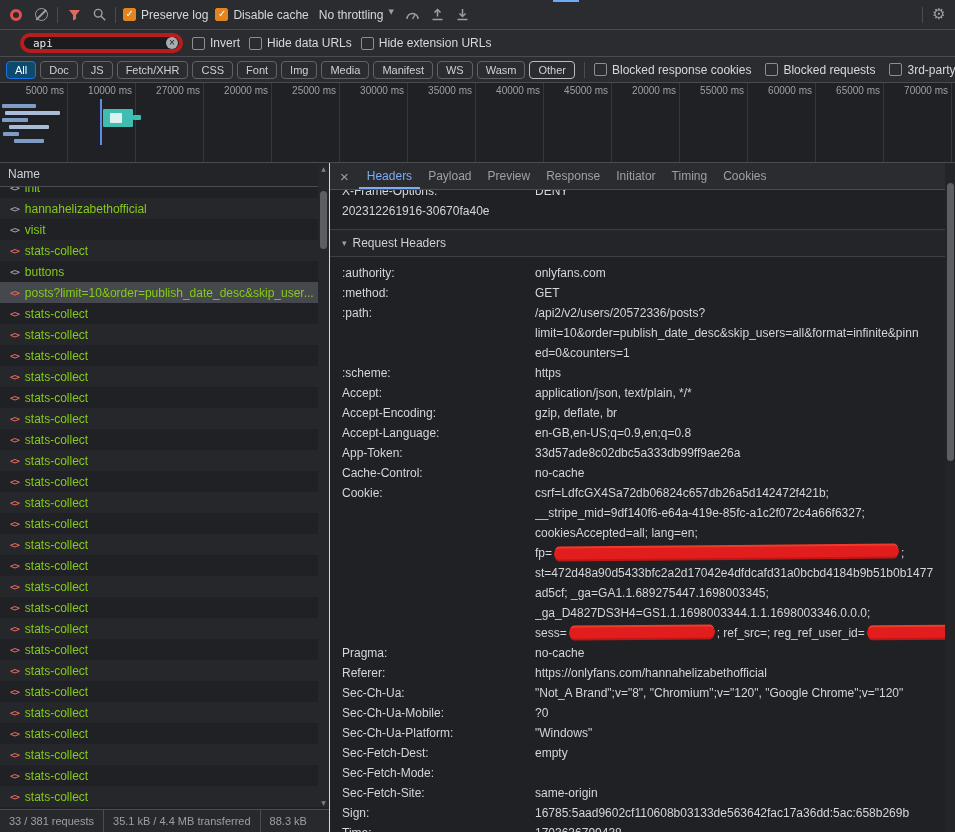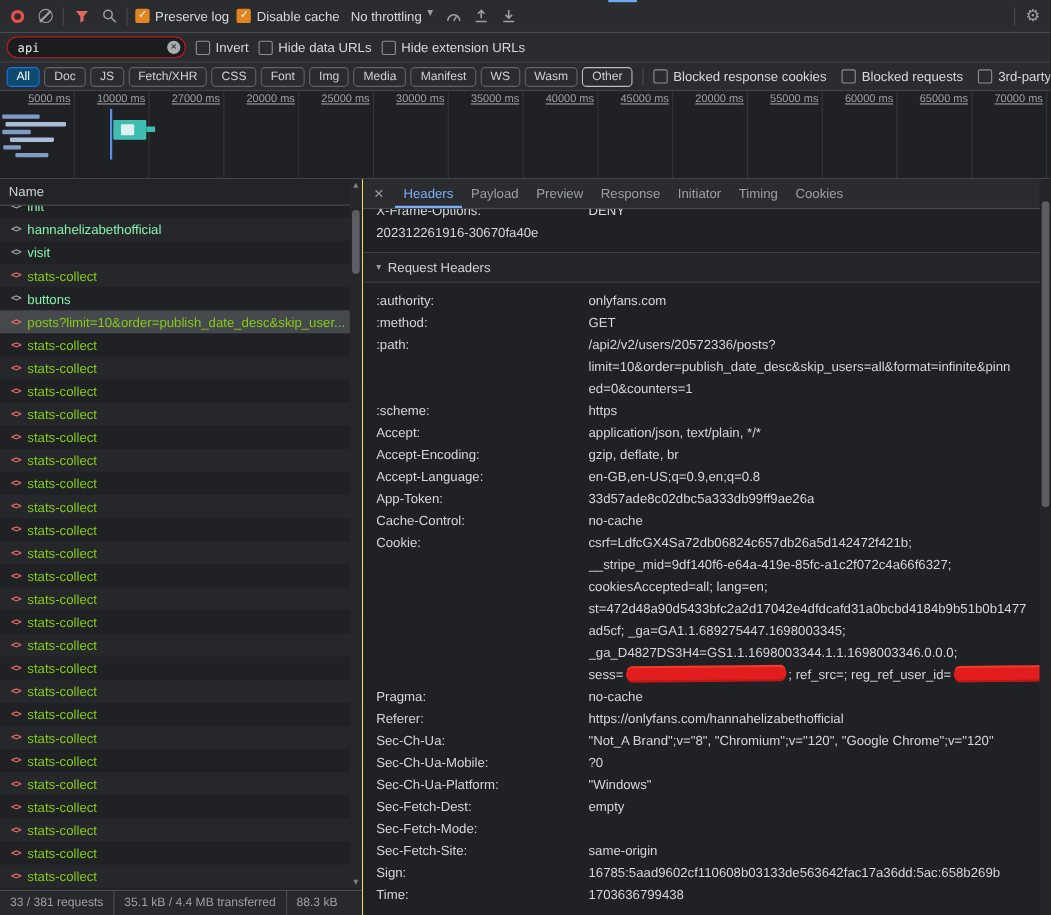--- a/index.html
+++ b/index.html
@@ -20,56 +20,56 @@
   .cb.checked{border-color:#e0851f;background:#e0851f;}
   .cb.checked::after{content:"✓";font-family:"DejaVu Sans",sans-serif;position:absolute;left:1.5px;top:-1.5px;font-size:10px;color:#fff;font-weight:bold;}
   .throttle{display:inline-flex;align-items:flex-start;gap:5px;color:#d5d8dc;cursor:pointer;padding:0 3px;white-space:nowrap;}
   .caret{font-size:7px;color:#9aa0a6;font-family:"DejaVu Sans",sans-serif;}
   .flex-spacer{flex:1 1 auto;}
   .panel-indicator{position:absolute;top:0;left:553px;width:26px;height:2px;background:#6fa8f5;}
 
   
   .filterrow{flex:0 0 27px;background:#2b2c2f;border-bottom:1px solid #494c50;display:flex;align-items:center;padding:0 6px;gap:9px;}
   .filter-wrap{position:relative;flex:0 0 auto;}
-  .filter-input{width:163px;height:20px;background:#1b1c1e;border:1px solid #b91c1c;border-radius:10px;color:#e8eaed;font:11px "DejaVu Sans Mono",monospace;padding:0 20px 0 9px;outline:none;}
+  .filter-input{width:163px;height:20px;background:#1b1c1e;border:4px solid #b91c1c;border-radius:10px;color:#e8eaed;font:11px "DejaVu Sans Mono",monospace;padding:0 20px 0 9px;outline:none;margin-left:14px;}
   .inp-clear{position:absolute;right:5px;top:4px;width:12px;height:12px;border-radius:50%;background:#a8adb2;color:#1b1c1e;font-size:10px;line-height:12px;text-align:center;cursor:pointer;}
 
   
   .typesrow{flex:0 0 26px;background:#2b2c2f;border-bottom:1px solid #494c50;display:flex;align-items:center;padding:0 6px;gap:9px;}
   .pill-list{display:flex;align-items:center;gap:4px;}
   .pill{height:18px;padding:0 8px;border-radius:4px;border:1px solid #5f6368;background:transparent;color:#cdd1d5;font:11px "Liberation Sans",sans-serif;cursor:pointer;}
   .pill.active{background:#0c4a6e;border-color:#1a73e8;color:#fff;}
   .pill.focused{border-color:#b8bcc2;}
   .more-filters{display:flex;align-items:center;gap:14px;}
 
   
   .overview{flex:0 0 80px;border-bottom:1px solid #494c50;position:relative;overflow:hidden;background:#202124;}
   .ov-cols{position:absolute;inset:0;display:flex;}
   .ov-col{flex:0 0 68px;border-right:1px solid #35363a;}
-  .ov-label{display:block;text-align:right;padding:2px 3px 0 0;font-size:10px;color:#9aa0a6;white-space:nowrap;text-decoration:underline;}
+  .ov-label{display:block;text-align:right;padding:2px 3px 0 0;font-size:10px;color:#9aa0a6;white-space:nowrap;}
   .ov-bars{position:absolute;inset:0;}
   .wbar{position:absolute;height:4px;background:#7e9cc4;border-radius:1px;}
   .wbar.lt{background:#a9bdd8;}
   .wline{position:absolute;width:2px;background:#5b8def;}
   .wblock{position:absolute;background:#3fbdb0;border-radius:1px;}
   .wblock-inner{position:absolute;background:#ddf2ef;border-radius:1px;}
 
   
   .main{flex:1 1 auto;min-height:0;display:flex;}
 
   
   .left{flex:0 0 330px;border-right:1px solid #fde047;display:flex;flex-direction:column;position:relative;min-height:0;justify-content:flex-end;}
   .name-hdr{flex:0 0 24px;line-height:23px;padding-left:8px;border-bottom:1px solid #494c50;background:#232427;color:#cdd1d5;}
   .req-list{flex:1 1 auto;overflow:hidden;min-height:0;}
   .req-row{height:21px;display:flex;align-items:center;gap:6px;padding-left:10px;padding-right:13px;white-space:nowrap;overflow:hidden;cursor:pointer;}
   .req-row:nth-child(even){background:#26272b;}
   .req-row.sel{background:#45484c;}
   .req-ico{font:bold 9px "DejaVu Sans Mono",monospace;color:#9aa0a6;letter-spacing:-1px;flex:0 0 auto;}
   .req-row.err .req-ico{color:#e46962;}
-  .req-label{color:#86efac;overflow:hidden;}
+  .req-label{color:#84cc16;overflow:hidden;}
   .req-row.err .req-label{color:#84cc16;}
   .lscroll{position:absolute;top:2px;right:0;bottom:25px;width:11px;background:#26272a;display:flex;flex-direction:column;align-items:center;}
   .scroll-arrow{font-size:6px;color:#7d8186;font-family:"DejaVu Sans",sans-serif;line-height:8px;flex:0 0 auto;cursor:pointer;}
   .lthumb{width:7px;height:58px;background:#5b5e62;border-radius:4px;margin-top:18px;cursor:pointer;}
   .lscroll .flex-spacer{flex:1 1 auto;}
 
   .statusbar{flex:0 0 23px;border-top:1px solid #494c50;background:#28292c;display:flex;align-items:center;font-size:11px;color:#9aa0a6;white-space:nowrap;overflow:hidden;}
   .status-item{padding:0 9px;border-right:1px solid #494c50;line-height:22px;}
   .status-item:last-child{border-right:none;}
 
@@ -491,20 +491,21 @@
               <div class="hdr-val">
                 <div class="hdr-line"><span>no-cache</span></div>
               </div>
             </div>
             <div class="hdr-row">
               <span class="hdr-name">Cookie:</span>
               <div class="hdr-val">
                 <div class="hdr-line"><span>csrf=LdfcGX4Sa72db06824c657db26a5d142472f421b;</span></div>
                 <div class="hdr-line"><span>__stripe_mid=9df140f6-e64a-419e-85fc-a1c2f072c4a66f6327;</span></div>
                 <div class="hdr-line"><span>cookiesAccepted=all; lang=en;</span></div>
+                <div class="hdr-line"><span>fp=</span><span class="redact" style="width: 345px;"></span><span>;</span></div>
                 <div class="hdr-line"><span>st=472d48a90d5433bfc2a2d17042e4dfdcafd31a0bcbd4184b9b51b0b1477</span></div>
                 <div class="hdr-line"><span>ad5cf; _ga=GA1.1.689275447.1698003345;</span></div>
                 <div class="hdr-line"><span>_ga_D4827DS3H4=GS1.1.1698003344.1.1.1698003346.0.0.0;</span></div>
                 <div class="hdr-line"><span>sess=</span><span class="redact" style="width: 146px;"></span><span>; ref_src=; reg_ref_user_id=</span><span class="redact" style="width: 90px;"></span></div>
               </div>
             </div>
             <div class="hdr-row">
               <span class="hdr-name">Pragma:</span>
               <div class="hdr-val">
                 <div class="hdr-line"><span>no-cache</span></div>

